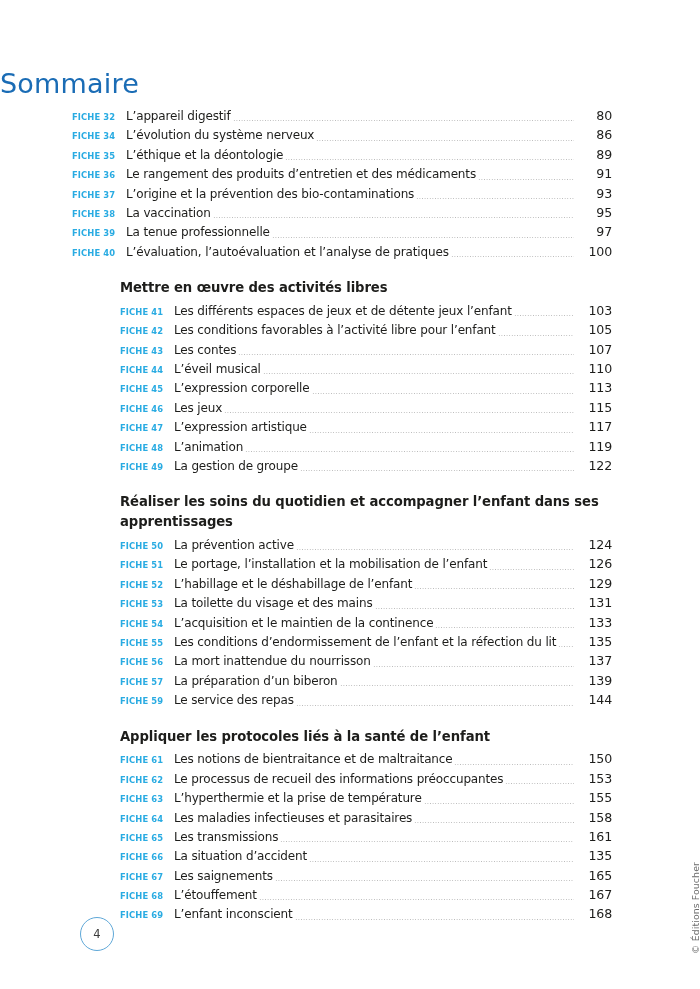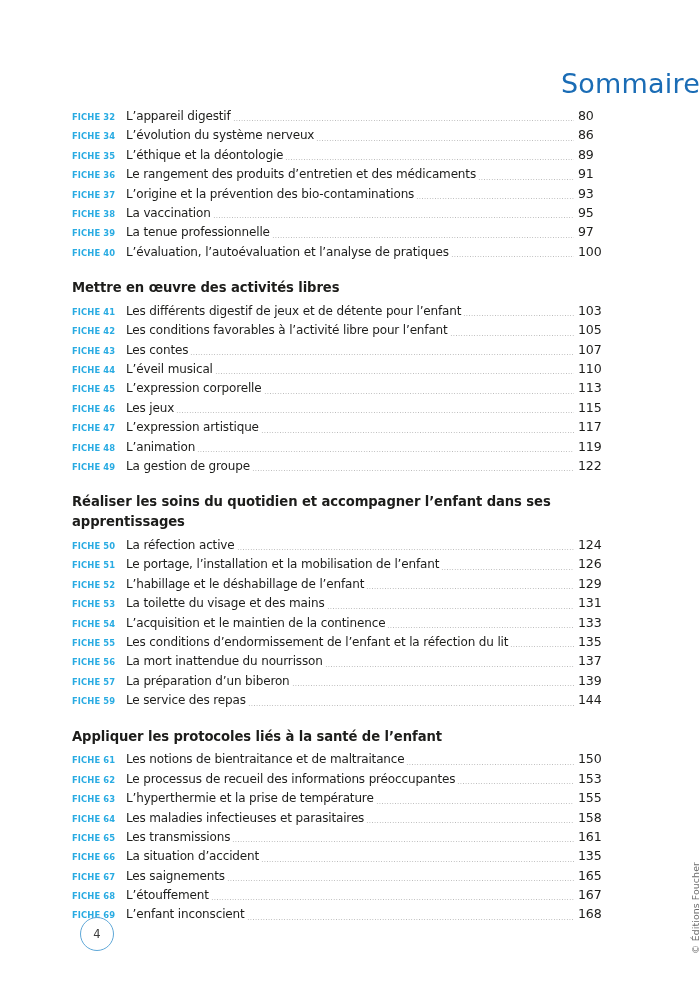--- a/index.html
+++ b/index.html
@@ -20,41 +20,42 @@
     inset: 0;
     background: #ffffff;
   }
 
   
   .page-title {
     position: absolute;
     top: 68px;
     left: 0;
     width: 700px;
-    text-align: right;
+    text-align: left;
     font-family: "DejaVu Sans", sans-serif;
     font-size: 27px;
     font-weight: 400;
     letter-spacing: 0.2px;
     color: #1a6cb5;
   }
 
   
   .toc {
     position: absolute;
     top: 106px;
     left: 72px;
     width: 540px;
   }
 
   .section {
     display: block;
   }
   .section + .section {
     margin-top: 17px;
+    margin-left: 48px;
   }
 
   .section-heading {
     font-family: "DejaVu Sans", sans-serif;
     font-size: 13.2px;
     font-weight: 700;
     color: #1d1d1b;
     letter-spacing: -0.1px;
     padding-bottom: 3px;
     line-height: 1.5;
@@ -106,21 +107,21 @@
     bottom: 0;
     height: 1px;
     background-image: radial-gradient(circle, #b9b9b9 0.5px, transparent 0.6px);
     background-size: 2.6px 1px;
     background-repeat: repeat-x;
   }
 
   .row-page {
     flex: 0 0 auto;
     width: 34px;
-    text-align: left;
+    text-align: right;
     font-family: "DejaVu Sans", sans-serif;
     font-size: 12.6px;
     font-weight: 400;
     color: #1d1d1b;
     letter-spacing: -0.2px;
     padding-left: 4px;
   }
 
   
   .folio {
@@ -209,21 +210,21 @@
           <span class="fiche-label">FICHE 40</span>
           <span class="row-title">L’évaluation, l’autoévaluation et l’analyse de pratiques</span>
           <span class="leader"></span>
           <span class="row-page">100</span>
         </div>
       </div>
       <div class="section">
         <div class="section-heading">Mettre en œuvre des activités libres</div>
         <div class="toc-row">
           <span class="fiche-label">FICHE 41</span>
-          <span class="row-title">Les différents digestif de jeux et de détente pour l’enfant</span>
+          <span class="row-title">Les différents espaces de jeux et de détente jeux l’enfant</span>
           <span class="leader"></span>
           <span class="row-page">103</span>
         </div>
         <div class="toc-row">
           <span class="fiche-label">FICHE 42</span>
           <span class="row-title">Les conditions favorables à l’activité libre pour l’enfant</span>
           <span class="leader"></span>
           <span class="row-page">105</span>
         </div>
         <div class="toc-row">
@@ -266,21 +267,21 @@
           <span class="fiche-label">FICHE 49</span>
           <span class="row-title">La gestion de groupe</span>
           <span class="leader"></span>
           <span class="row-page">122</span>
         </div>
       </div>
       <div class="section">
         <div class="section-heading">Réaliser les soins du quotidien et accompagner l’enfant dans ses apprentissages</div>
         <div class="toc-row">
           <span class="fiche-label">FICHE 50</span>
-          <span class="row-title">La réfection active</span>
+          <span class="row-title">La prévention active</span>
           <span class="leader"></span>
           <span class="row-page">124</span>
         </div>
         <div class="toc-row">
           <span class="fiche-label">FICHE 51</span>
           <span class="row-title">Le portage, l’installation et la mobilisation de l’enfant</span>
           <span class="leader"></span>
           <span class="row-page">126</span>
         </div>
         <div class="toc-row">

